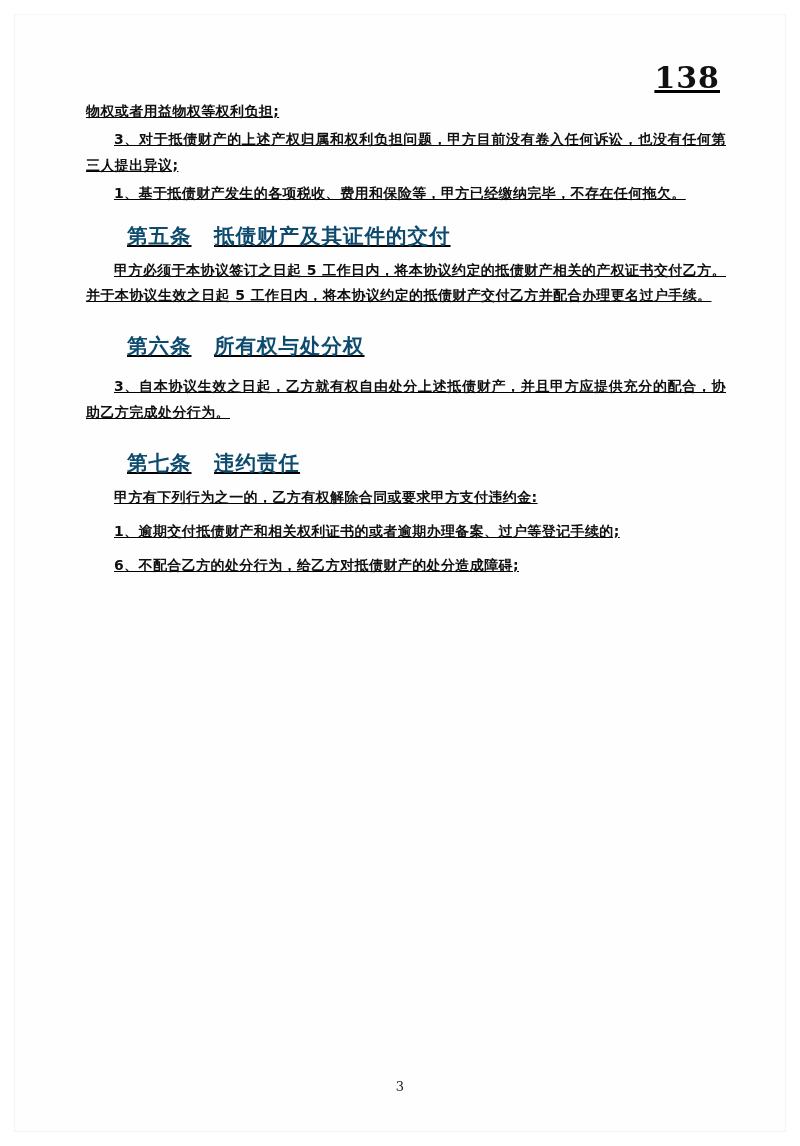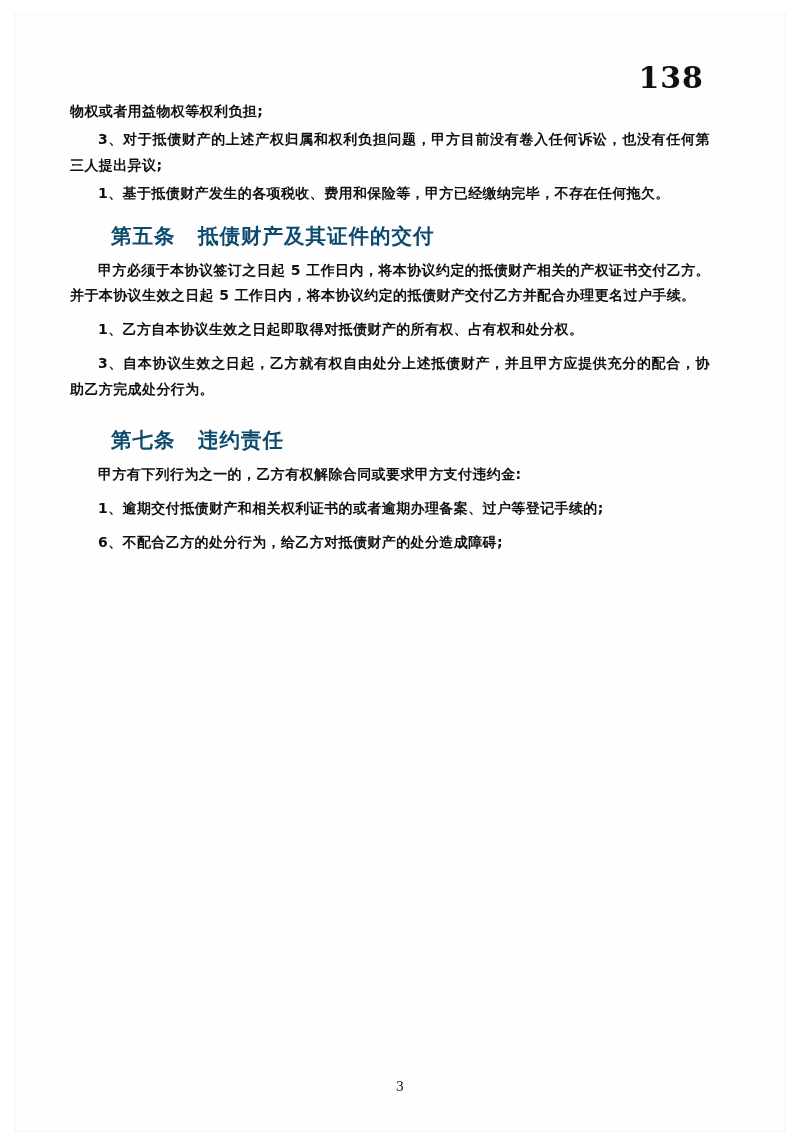--- a/index.html
+++ b/index.html
@@ -24,23 +24,24 @@
     position: absolute;
     left: 14px;
     top: 14px;
     right: 14px;
     bottom: 14px;
     background: #fefefe;
     box-shadow: 0 0 2px rgba(0,0,0,0.12) inset;
   }
   .content {
     position: absolute;
-    left: 70px;
+    left: 86px;
     top: 60px;
     width: 640px;
+    text-decoration: underline;
   }
   .page-number-top {
     text-align: right;
     font-size: 30px;
     font-weight: bold;
     letter-spacing: 1px;
     color: #111;
     margin: 0 6px 4px 0;
     font-family: "DejaVu Serif", "Liberation Serif", serif;
   }
@@ -96,22 +97,24 @@
     <p class="para indent-1">1、基于抵债财产发生的各项税收、费用和保险等，甲方已经缴纳完毕，不存在任何拖欠。</p>
 
     <div class="heading">
       <span>第五条</span><span class="sp"></span><span>抵债财产及其证件的交付</span>
     </div>
 
     <p class="para indent-1">甲方必须于本协议签订之日起 5 工作日内，将本协议约定的抵债财产相关的产权证书交付乙方。 并于本协议生效之日起 5 工作日内，将本协议约定的抵债财产交付乙方并配合办理更名过户手续。</p>
 
     <div class="gap-sm"></div>
 
+    <div class="heading">
+      <span>第六条</span><span class="sp"></span><span>所有权与处分权</span>
+    </div>
 
-    <p class="para indent-1">1、乙方自本协议生效之日起即取得对抵债财产的所有权、占有权和处分权。</p>
 
     <div class="gap-sm"></div>
 
     <p class="para indent-1">3、自本协议生效之日起，乙方就有权自由处分上述抵债财产，并且甲方应提供充分的配合，协助乙方完成处分行为。</p>
 
     <div class="gap-sm"></div>
 
     <div class="heading">
       <span>第七条</span><span class="sp"></span><span>违约责任</span>
     </div>

